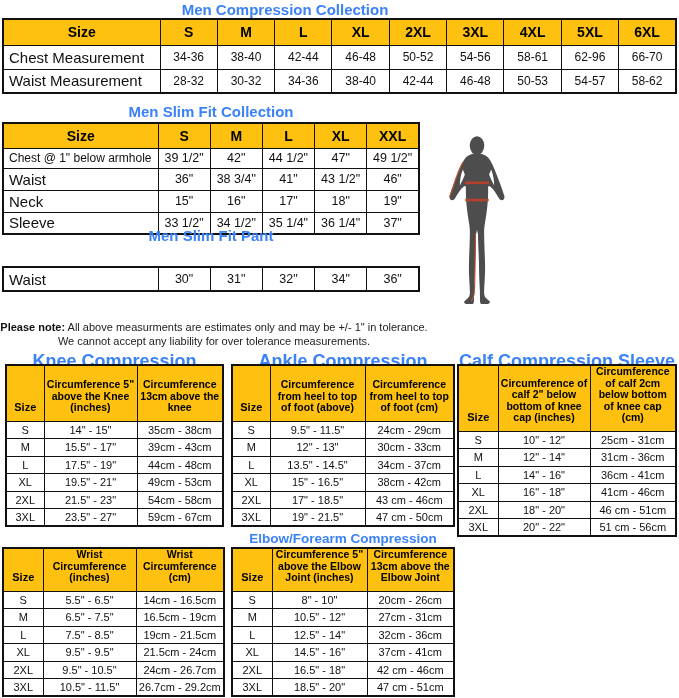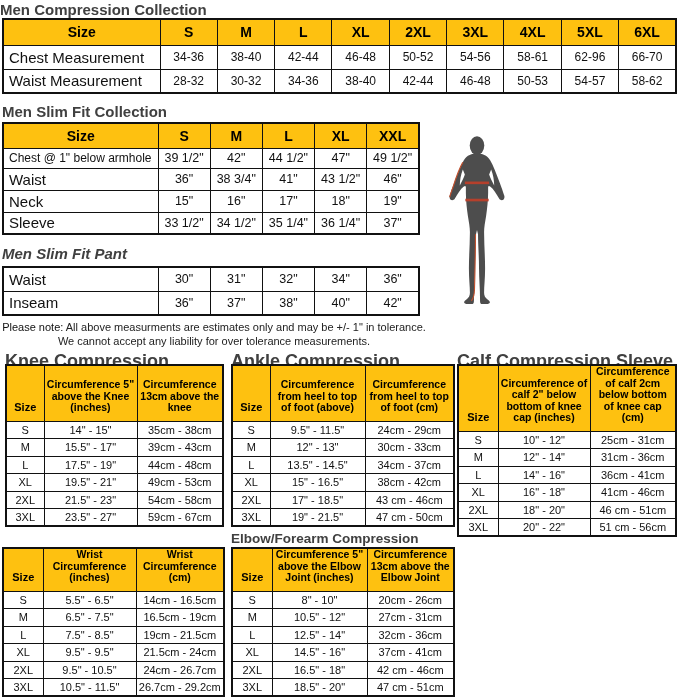--- a/index.html
+++ b/index.html
@@ -1,18 +1,18 @@
 <!DOCTYPE html>
 <html><head>
 <meta charset="utf-8">
 <style>
   html,body{margin:0;padding:0;background:#fff;}
   #page{position:relative;width:679px;height:698px;background:#fff;
         font-family:"Liberation Sans",sans-serif;color:#111;overflow:hidden;}
-  .title{position:absolute;text-align:left;font-weight:bold;color:#404040;}
+  .title{position:absolute;text-align:center;font-weight:bold;color:#3b82f6;}
   .t-main{font-size:15px;}
   .t-sec{font-size:18px;}
   table{border-collapse:collapse;table-layout:fixed;position:absolute;background:#fff;}
   table{border:2px solid #111;}
   td,th{border:1px solid #111;overflow:hidden;padding:0 2px;}
   .gold{background:#FEC110;color:#000;font-weight:bold;}
   
   .big th{font-size:14px;text-align:center;}
   .big td.val{font-size:12px;text-align:center;}
   .big td.rowlab{font-size:15px;text-align:left;padding-left:5px;}
@@ -25,36 +25,36 @@
         font-size:11px;line-height:14px;color:#222;}
   #figure{position:absolute;left:444px;top:136px;width:70px;height:174px;}
   
   #title1{left:0;top:1px;width:570px;}
   #tbl1{left:2px;top:18px;width:675px;}
   #tbl1 tr{height:24px;} #tbl1 tr.hr{height:26px;}
   #title2{left:2px;top:103px;width:418px;}
   #tbl2{left:2px;top:122px;width:418px;}
   #tbl2 tr{height:22px;} #tbl2 tr.hr{height:25px;} #tbl2 tr.r0{height:20px;}
   #tbl2 td.val,#tbl3 td.val{font-size:12.5px;}
-  #title3{left:2px;top:245px;width:418px;font-style:italic;}
+  #title3{left:2px;top:227px;width:418px;}
   #tbl3{left:2px;top:266px;width:418px;}
   #tbl3 tr{height:24px;}
   #kneeTitle{left:5px;top:351px;width:219px;}
   #ankleTitle{left:231px;top:351px;width:224px;}
   #calfTitle{left:457px;top:351px;width:220px;}
   #kneeTbl{left:5px;top:364px;width:219px;}
   #ankleTbl{left:231px;top:364px;width:224px;}
   #calfTbl{left:457px;top:364px;width:220px;}
   .srow tr{height:17.5px;} .srow tr.hr{height:56px;}
   #wristTitle{left:2px;top:531px;width:223px;font-size:13.5px;}
   #elbowTitle{left:231px;top:531px;width:224px;font-size:13.5px;}
   #wristTbl{left:2px;top:547px;width:223px;}
   #elbowTbl{left:231px;top:547px;width:224px;}
   .brow tr{height:17.5px;} .brow tr.hr{height:43px;}
-  b.np{font-weight:normal;color:#111;margin-top:39px;}
+  b.np{font-weight:bold;color:#111;margin-top:39px;}
 </style>
 </head>
 <body>
 
 <div id="page">
 
   <div class="title t-main" id="title1">Men Compression Collection</div>
   <table class="big" id="tbl1">
     <colgroup>
         <col style="width:157px">
@@ -173,28 +173,20 @@
         <col>
       </colgroup>
     <tbody>
       <tr>
         <td class="rowlab">Waist</td>
         <td class="val">30"</td>
         <td class="val">31"</td>
         <td class="val">32"</td>
         <td class="val">34"</td>
         <td class="val">36"</td>
-      </tr>
-      <tr>
-        <td class="rowlab">Inseam</td>
-        <td class="val">36"</td>
-        <td class="val">37"</td>
-        <td class="val">38"</td>
-        <td class="val">40"</td>
-        <td class="val">42"</td>
       </tr>
     </tbody>
   </table>
 
   <div id="note">
     <div><b class="np">Please note:</b><span> All above measurments are estimates only and may be +/- 1" in tolerance.</span></div>
     <div>We cannot accept any liability for over tolerance measurements.</div>
   </div>
 
   <div id="figure">

